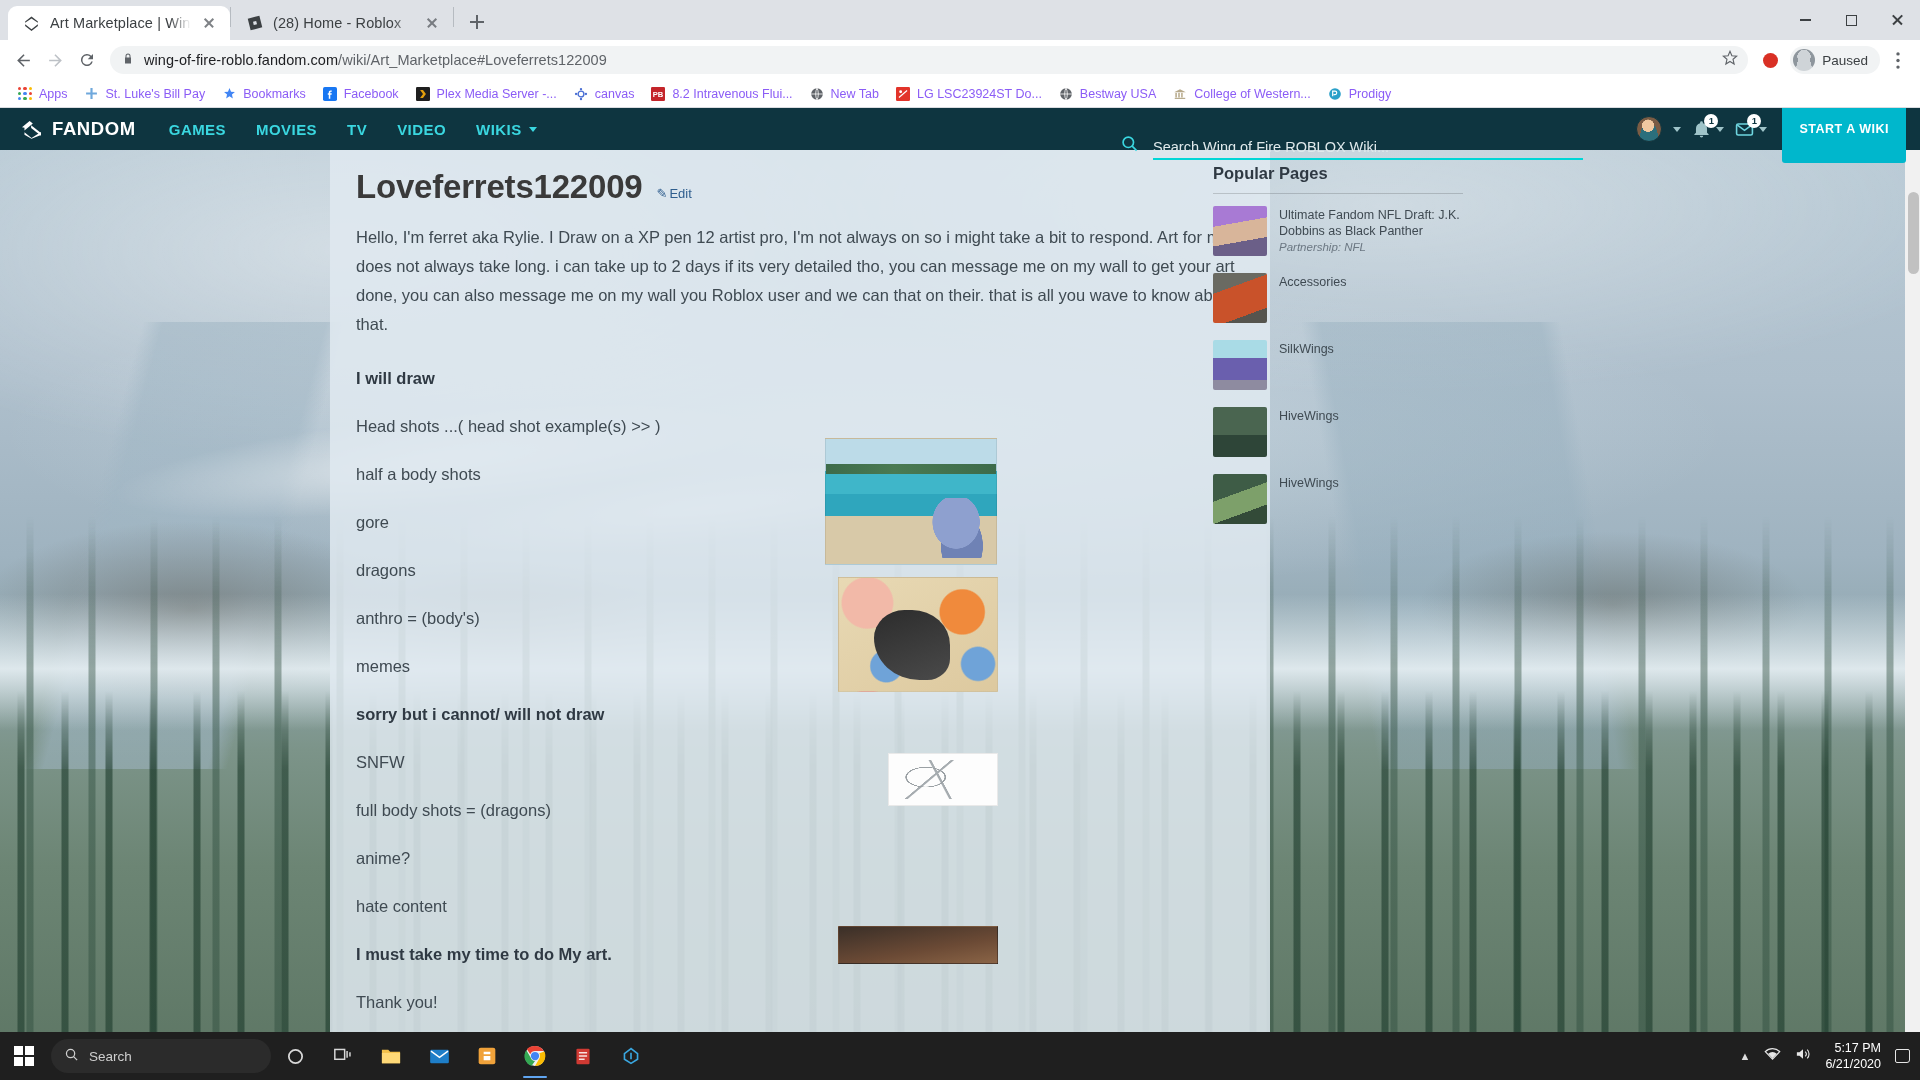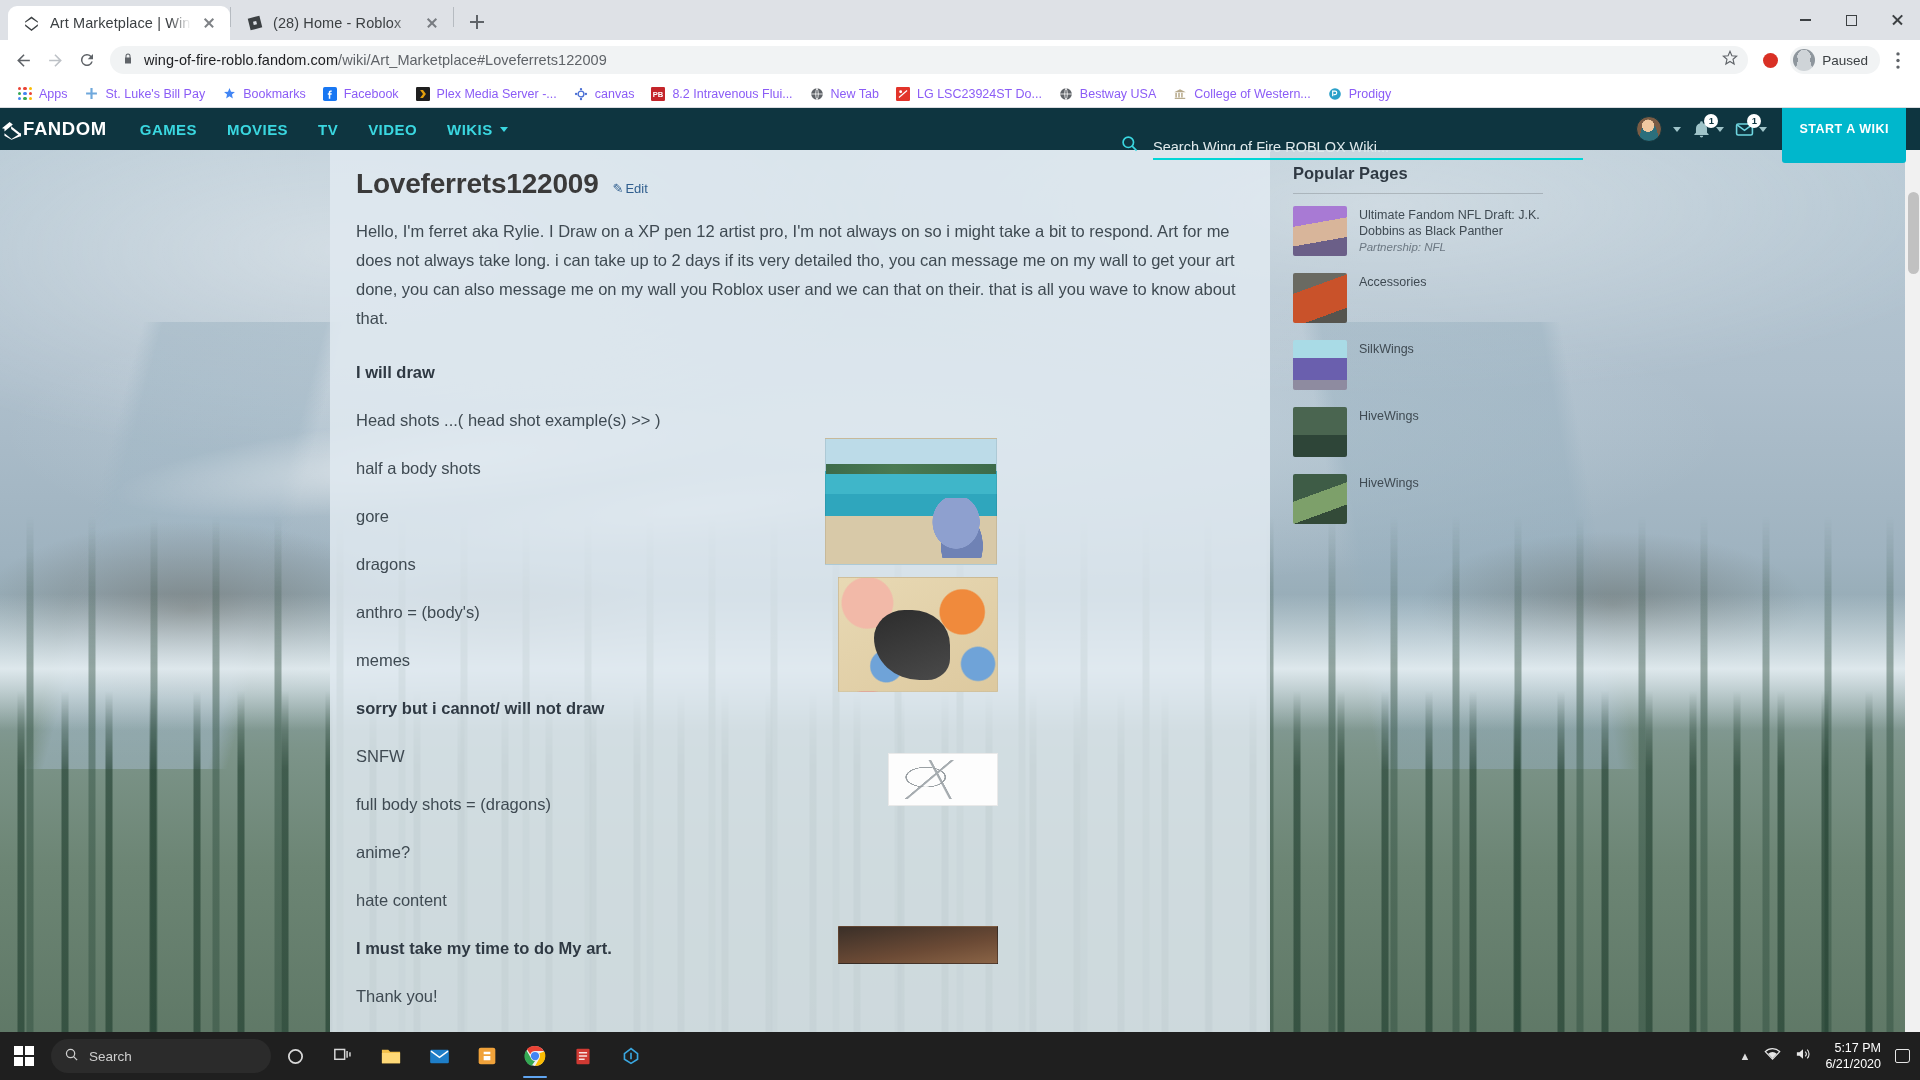--- a/index.html
+++ b/index.html
@@ -157,21 +157,21 @@
   .wp-fog {
     position:absolute; left:0; right:0; top:50%; height: 14%;
     background: linear-gradient(180deg, rgba(236,244,248,0), rgba(236,244,248,.85) 55%, rgba(236,244,248,0));
   }
 
   
   .fandom-bar {
     position: absolute; left: 0; right: 0; top: 0; height: 42px;
     background: #0e3540; display: flex; align-items: center; z-index: 20;
   }
-  .fandom-logo { display: flex; align-items: flex-end; padding-left: 0; }
+  .fandom-logo { display: flex; align-items: center; gap: 9px; padding-left: 20px; }
   .fandom-logo .mark { width: 23px; height: 19px; }
   .fandom-logo .word { color: #fff; font-size: 18.5px; font-weight: bold; letter-spacing: .6px; }
   .fnav { display: flex; align-items: center; gap: 30px; margin-left: 33px; }
   .fnav a {
     color: #3ad7e0; font-size: 15px; font-weight: bold; letter-spacing: .45px;
     text-decoration: none; display: flex; align-items: center; gap: 7px;
   }
   .caret-down { width: 0; height: 0; border-left: 4.5px solid transparent; border-right: 4.5px solid transparent; border-top: 5px solid currentColor; }
   .fsearch {
     position: absolute; left: 1120px; top: 16px; height: 42px;
@@ -202,21 +202,21 @@
 
   
   .article {
     position: absolute; left: 330px; top: 42px; width: 940px; bottom: 0;
     background: rgba(223,233,240,.86); padding: 18px 26px 0 26px;
     overflow: hidden;
   }
   .article .ahead {
     display: flex; align-items: baseline; gap: 14px; margin-bottom: 17px;
   }
-  .article h2 { font-size: 28px; color: #3a3a3a; font-weight: bold; letter-spacing: -.2px; }
+  .article h2 { font-size: 33px; color: #3a3a3a; font-weight: bold; letter-spacing: -.2px; }
   .editlink { display: flex; align-items: center; gap: 2px; font-size: 13px; color: #2f5e8e; }
   .pencil { font-size: 13px; }
   .article p { font-size: 16.5px; line-height: 29px; color: #3f4a52; margin-bottom: 19px; }
   .article p.b { font-weight: bold; color: #2f3943; }
   .article .intro { margin-bottom: 25px; }
   .sep-h2 { margin-top: 20px; }
 
   
   .art {
     position: absolute; border: 1px solid rgba(0,0,0,.08);
@@ -252,21 +252,21 @@
     content:""; position:absolute; inset:6px;
     background:
       radial-gradient(ellipse 42% 52% at 32% 44%, transparent 0 46%, #9aa0a4 47% 50%, transparent 51%),
       linear-gradient(62deg, transparent 46%, #a6acb0 47% 48.5%, transparent 49%),
       linear-gradient(-40deg, transparent 58%, #a6acb0 59% 60.5%, transparent 61%);
   }
   .art4 { left: 838px; top: 818px; width: 160px; height: 38px;
     background: linear-gradient(170deg, #3a2f28, #6b4a35 60%, #8a6446); }
 
   
-  .rail { position: absolute; left: 1293px; top: 42px; width: 260px; bottom: 0; padding: 14px 10px 16px 0; }
+  .rail { position: absolute; left: 1213px; top: 42px; width: 260px; bottom: 0; padding: 14px 10px 16px 0; }
   .rail h3 { font-size: 16.5px; color: #2f3943; font-weight: bold; margin-bottom: 10px; }
   .rail .rule { height: 1px; background: rgba(0,0,0,.16); margin-bottom: 12px; }
   .pp-item { display: flex; gap: 12px; align-items: flex-start; margin-bottom: 17px; }
   .pp-thumb { width: 54px; height: 50px; flex: none; border-radius: 2px; }
   .pp-text { font-size: 12.5px; line-height: 16px; color: #3f4a52; padding-top: 1px; }
   .pp-sub { font-size: 11.5px; color: #6b7782; font-style: italic; }
   .th1 { background: linear-gradient(170deg,#a87ad4 0 35%, #d8b59a 35% 68%, #6b5f88 68% 100%); }
   .th2 { background: linear-gradient(160deg,#6a6a62 0 30%, #c9522a 30% 78%, #55544e 78% 100%); }
   .th3 { background: linear-gradient(180deg,#a9dbe6 0 36%, #6a5fae 36% 80%, #8e8ba0 80% 100%); }
   .th4 { background: linear-gradient(180deg,#4a6550 0 55%, #2e4538 55% 100%); }

